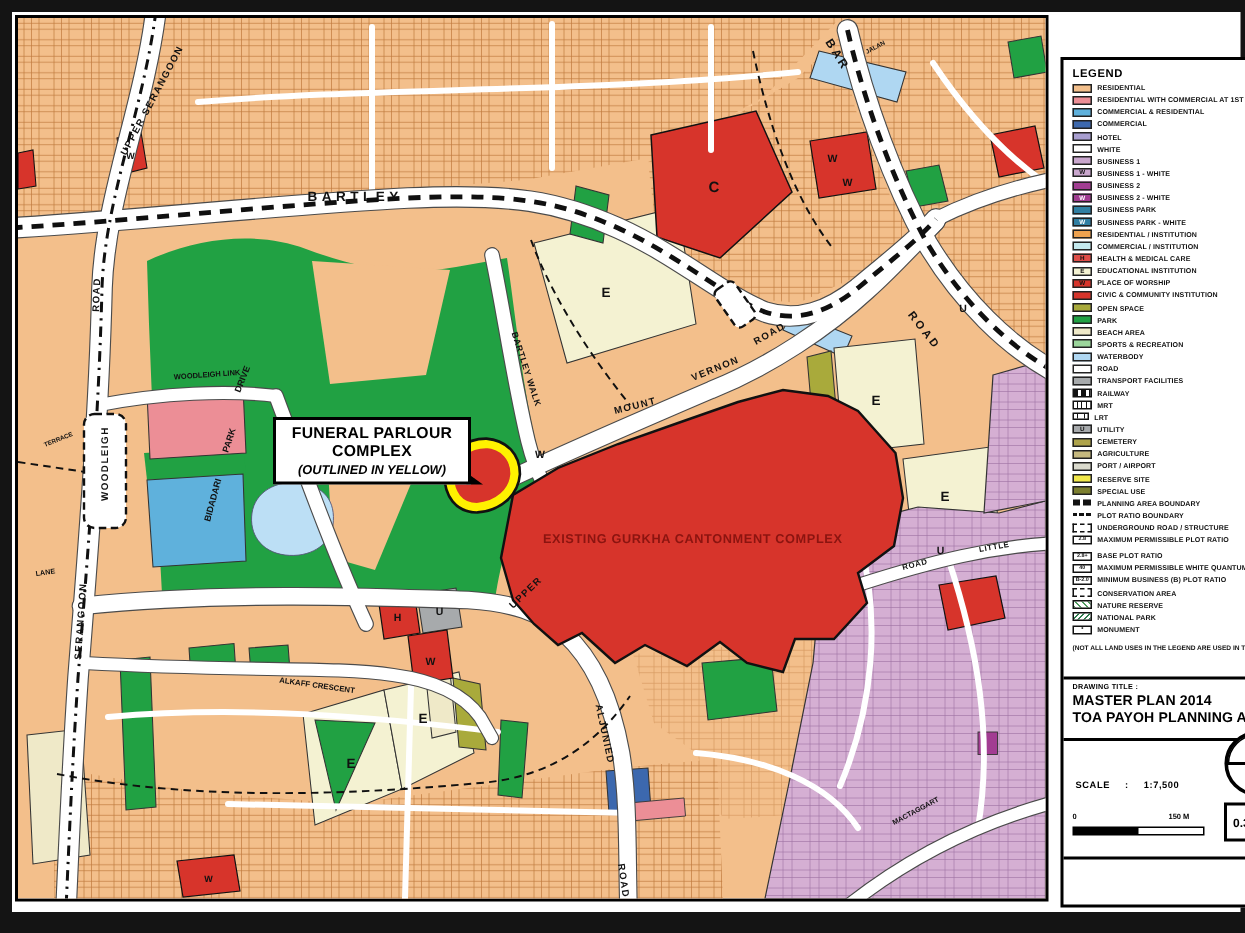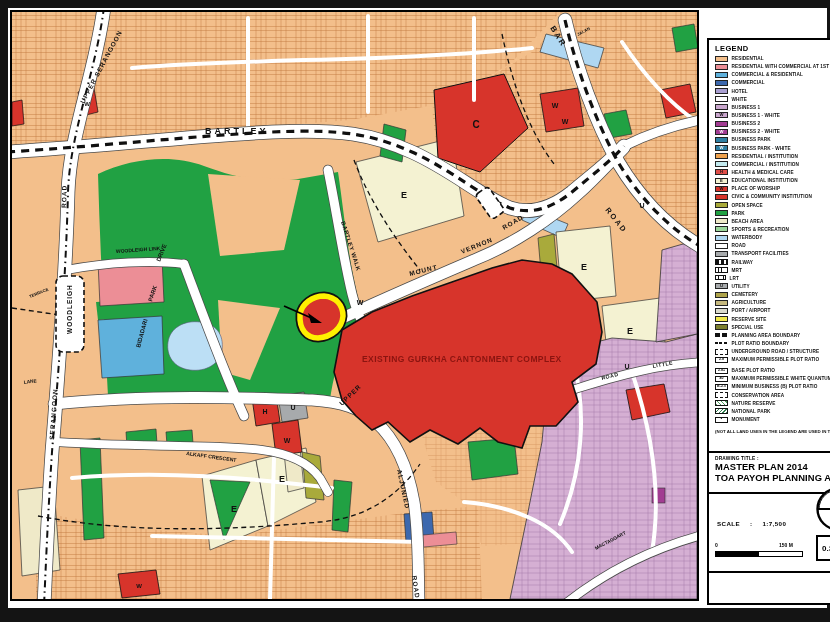--- a/index.html
+++ b/index.html
@@ -248,20 +248,25 @@
             <text x="538" y="16" font-size="8" font-weight="700" letter-spacing="2" transform="rotate(58 538 16)" class="mlabel">BAR</text>
             <text x="593" y="198" font-size="7.5" font-weight="700" letter-spacing="2" transform="rotate(52 593 198)" class="mlabel">ROAD</text>
             <text x="566" y="24" font-size="4.2" font-weight="600" transform="rotate(-28 566 24)" class="mlabel">JALAN</text>
             <text x="641" y="356" font-size="5.2" font-weight="600" letter-spacing="0.5" transform="rotate(-10 641 356)" class="mlabel">LITTLE</text>
             <text x="590" y="368" font-size="5.2" font-weight="600" letter-spacing="0.5" transform="rotate(-14 590 368)" class="mlabel">ROAD</text>
             <text x="584" y="538" font-size="4.8" font-weight="600" transform="rotate(-28 584 538)" class="mlabel">MACTAGGART</text>
             <text x="350" y="350" font-size="8.5" font-weight="700" letter-spacing="0.4" class="mlabel gurkha">EXISTING GURKHA CANTONMENT COMPLEX</text>
           </g>
       </svg>
 
+      <div id="callout">
+        <div class="l1">FUNERAL PARLOUR</div>
+        <div class="l1">COMPLEX</div>
+        <div class="l3">(OUTLINED IN YELLOW)</div>
+      </div>
     </div>
 
     <div id="legend-panel">
       <div class="lg-title">LEGEND</div>
       <div id="legend-list">
           <div class="lg-row">
             <div class="sw" style="background: rgb(243, 191, 139);"></div>
             <div class="lg-lab">RESIDENTIAL</div>
           </div>
           <div class="lg-row">

